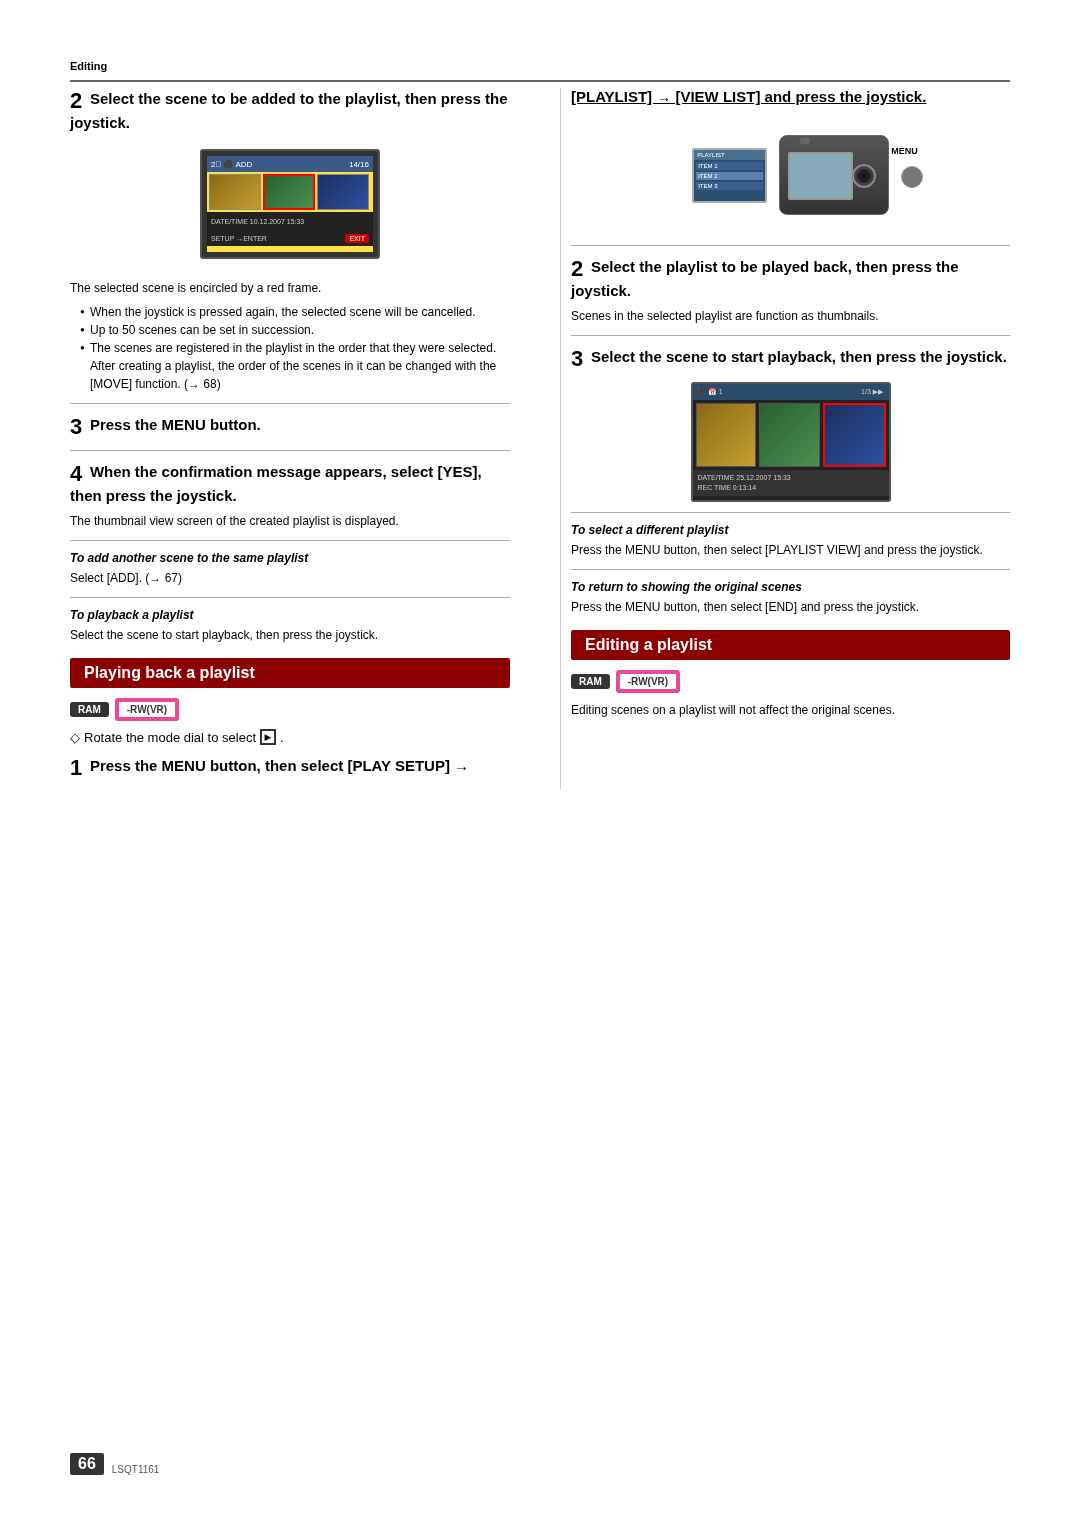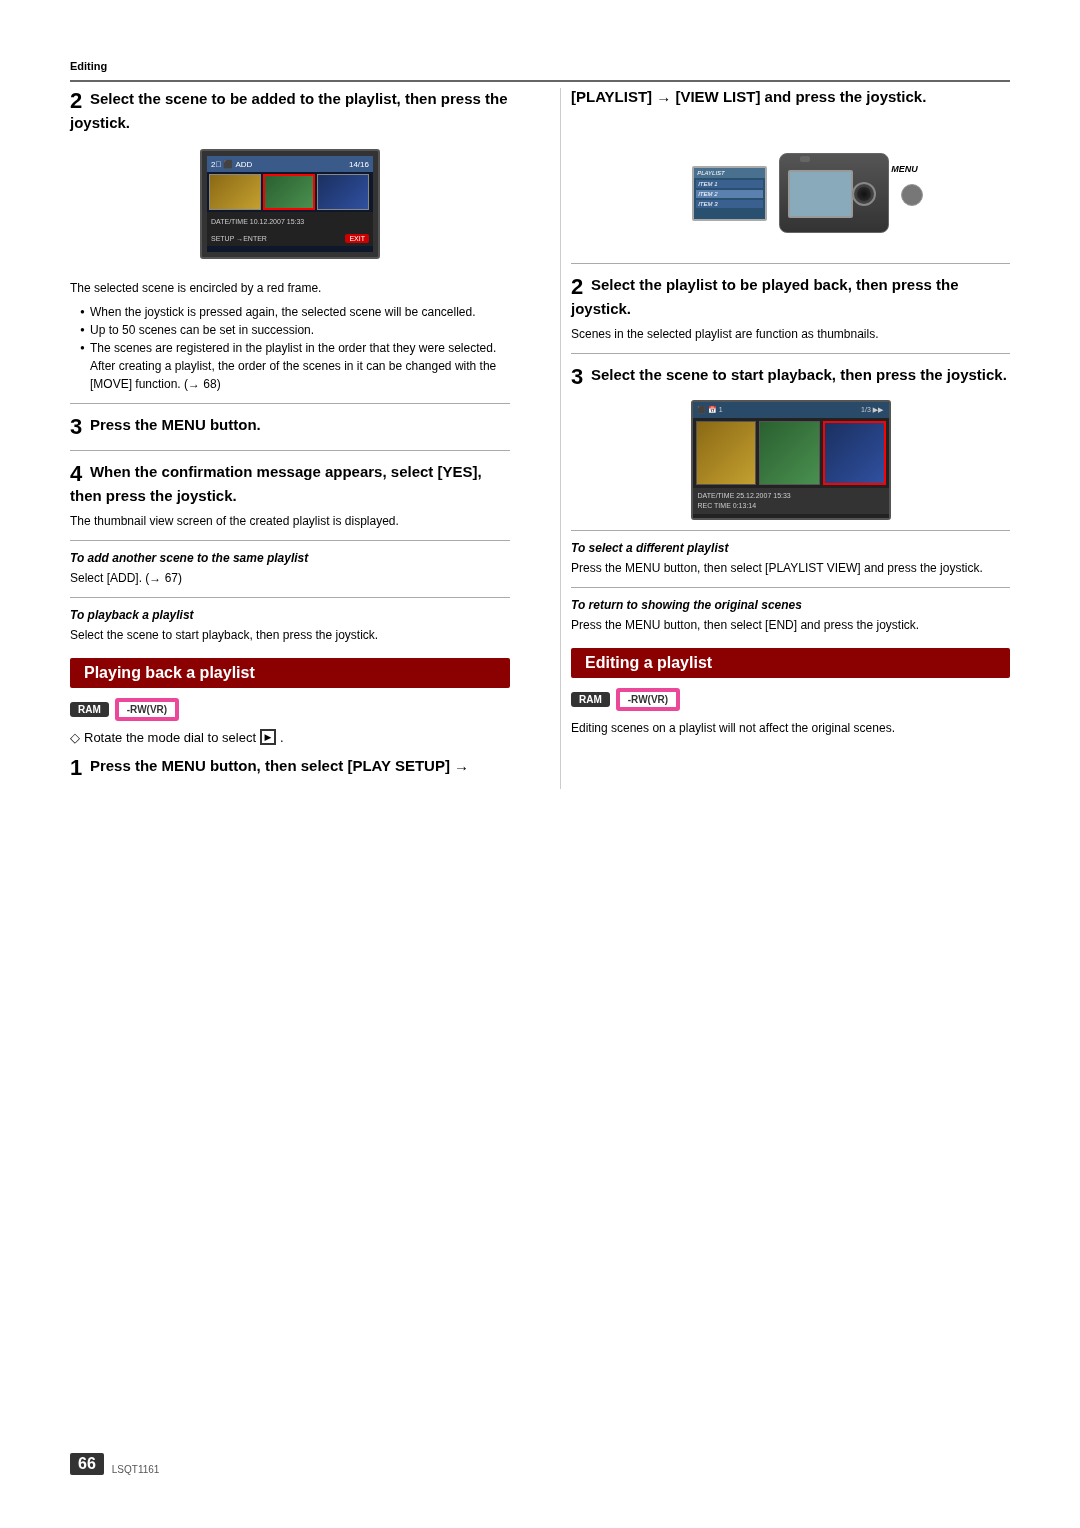--- a/index.html
+++ b/index.html
@@ -77,21 +77,21 @@
       border-radius: 3px;
       margin: 10px auto;
       display: block;
     }
     .screen-small {
       width: 180px;
       height: 110px;
       padding: 5px;
     }
     .screen-inner {
-      background: #0f172a;
+      background: #fde047;
       width: 100%;
       height: 100%;
       position: relative;
       overflow: hidden;
     }
     .screen-toolbar {
       background: #3a5a8a;
       height: 16px;
       display: flex;
       align-items: center;
@@ -461,26 +461,26 @@
 
       <div style="margin-bottom:8px;">
         <span class="step-number">1</span>
         <span class="step-text">Press the MENU button, then select [PLAY SETUP] →</span>
       </div>
 
     </div>
 
     <div class="right-col">
 
-      <div style="margin-bottom:28px;">
+      <div style="margin-bottom:10px;text-decoration:underline;">
         <span class="step-text">[PLAYLIST] → [VIEW LIST] and press the joystick.</span>
       </div>
 
       <div class="camera-container">
-        <div style="position:relative;font-style:italic;">
+        <div style="position:relative;">
           
           <div style="width:75px; height:55px; background:#7a9ab0; border:2px solid #aaa; border-radius:2px; display:inline-block; vertical-align:middle; margin-right:8px; position:relative;">
             <div style="background:#4a7090; height:10px; display:flex; align-items:center; padding:0 3px;">
               <span style="font-size:6px; color:#fff;">PLAYLIST</span>
             </div>
             <div style="padding:2px; font-size:6px; color:#fff; background:#2a5070; height:calc(100% - 10px);">
               <div style="background:#3a6090; margin-bottom:2px; padding:1px 2px;">ITEM 1</div>
               <div style="background:#5a80b0; margin-bottom:2px; padding:1px 2px;">ITEM 2</div>
               <div style="background:#3a6090; padding:1px 2px;">ITEM 3</div>
             </div>

